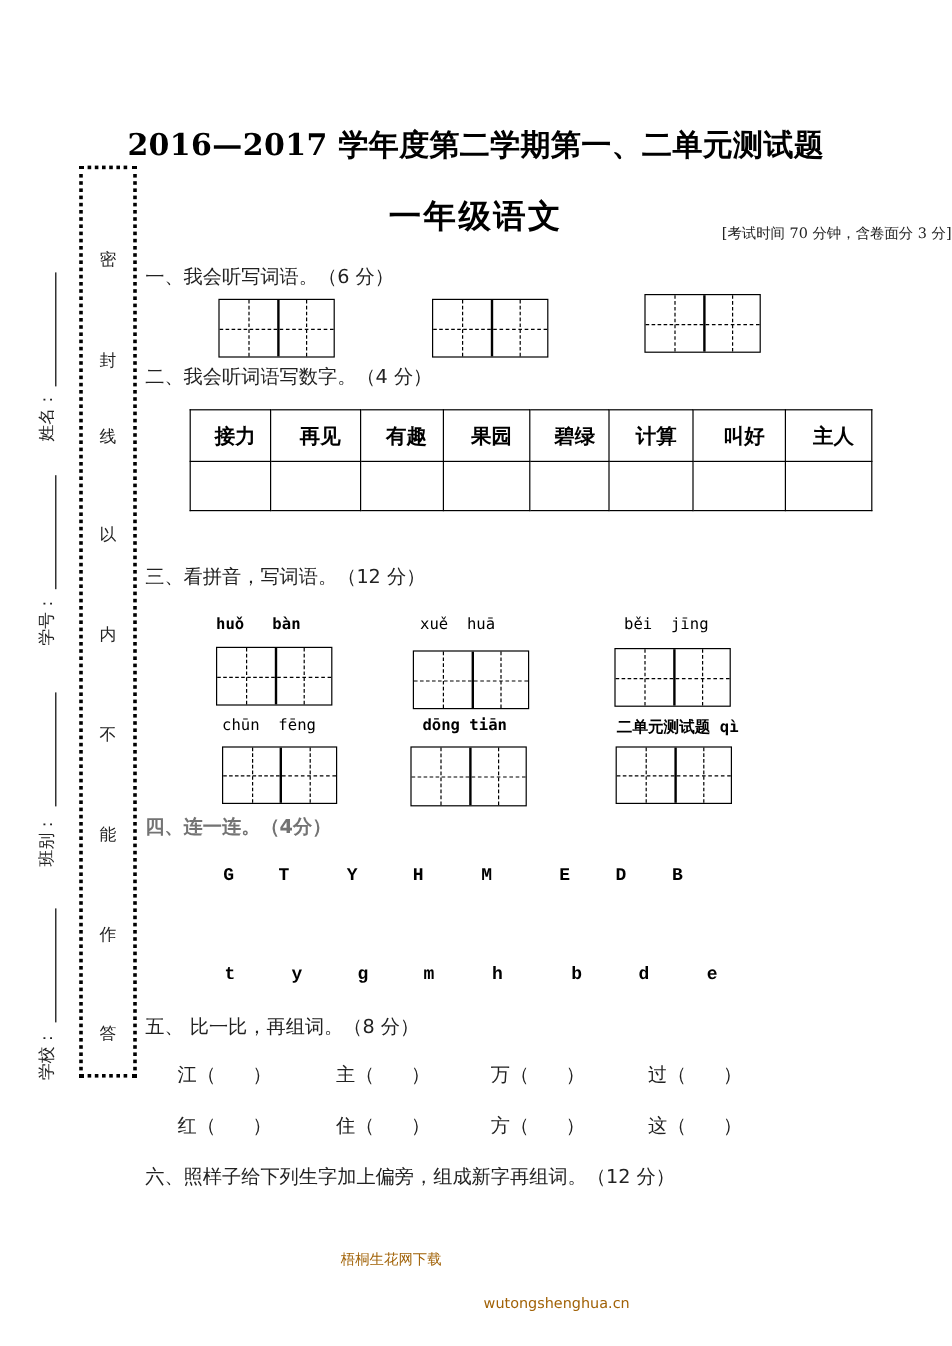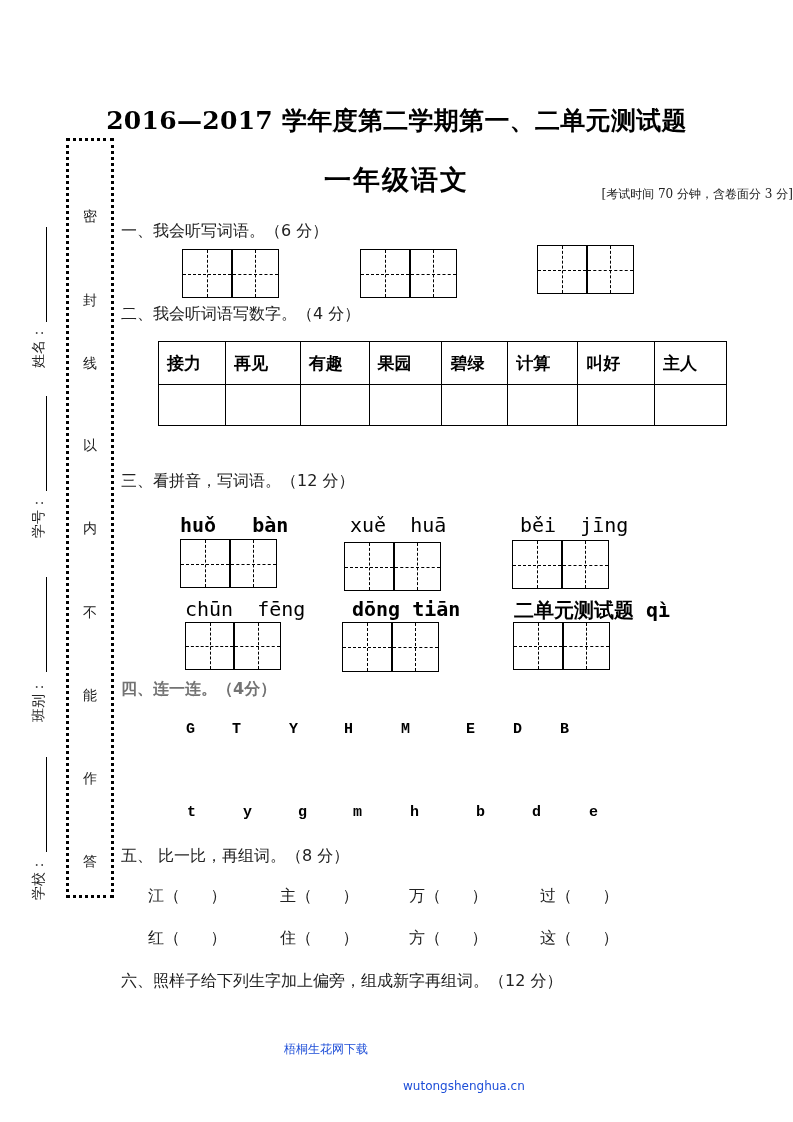--- a/index.html
+++ b/index.html
@@ -20,32 +20,32 @@
     .section { left:121px; font-size:16px; font-family:"DejaVu Sans", sans-serif; color:#222; white-space:nowrap; }
     .section.bold { font-weight:bold; color:#737373; }
 
     
     .grid2 { display:flex; border:1.5px solid #000; box-sizing:border-box; }
     .cell { position:relative; width:50%; height:100%; box-sizing:border-box; }
     .cell + .cell { border-left:2.5px solid #000; }
     .cell::before { content:""; position:absolute; left:0; right:0; top:50%; border-top:1px dashed #000; }
     .cell::after { content:""; position:absolute; top:0; bottom:0; left:50%; border-left:1px dashed #000; }
 
-    table.words { position:absolute; left:158px; top:341px; width:569px; border-collapse:collapse; }
+    table.words { position:absolute; left:158px; top:341px; width:569px; border-collapse:collapse;text-align:center; }
     table.words td { border:1.5px solid #000; height:42px; padding:0 0 0 8px; font-size:17px; font-weight:bold;
                      font-family:"DejaVu Sans", sans-serif; }
     table.words tr.blank td { height:40px; }
 
-    .pinyin { font-size:20px; font-family:"DejaVu Sans Mono", monospace; white-space:pre; }
+    .pinyin { font-size:13px; font-family:"DejaVu Sans Mono", monospace; white-space:pre; }
     .pinyin.bold { font-weight:bold; }
 
     .letter { font-size:15px; font-weight:bold; font-family:"Liberation Mono", monospace; }
 
     .compare { font-size:16px; color:#222; font-family:"DejaVu Sans", sans-serif; white-space:pre; }
-    .footer { font-size:12px; color:#1d4ed8; font-family:"DejaVu Sans", sans-serif; white-space:pre; }
+    .footer { font-size:12px; color:#a16207; font-family:"DejaVu Sans", sans-serif; white-space:pre; }
   </style>
 </head>
 <body>
 
 <div class="abs title1">2016—2017 学年度第二学期第一、二单元测试题</div>
 <div class="abs title2">一年级语文</div>
 <div class="abs subtitle">[考试时间 70 分钟，含卷面分 3 分]</div>
 
 <div class="abs seal-box"></div>
 <div class="abs seal-char" style="top:208px">密</div>

